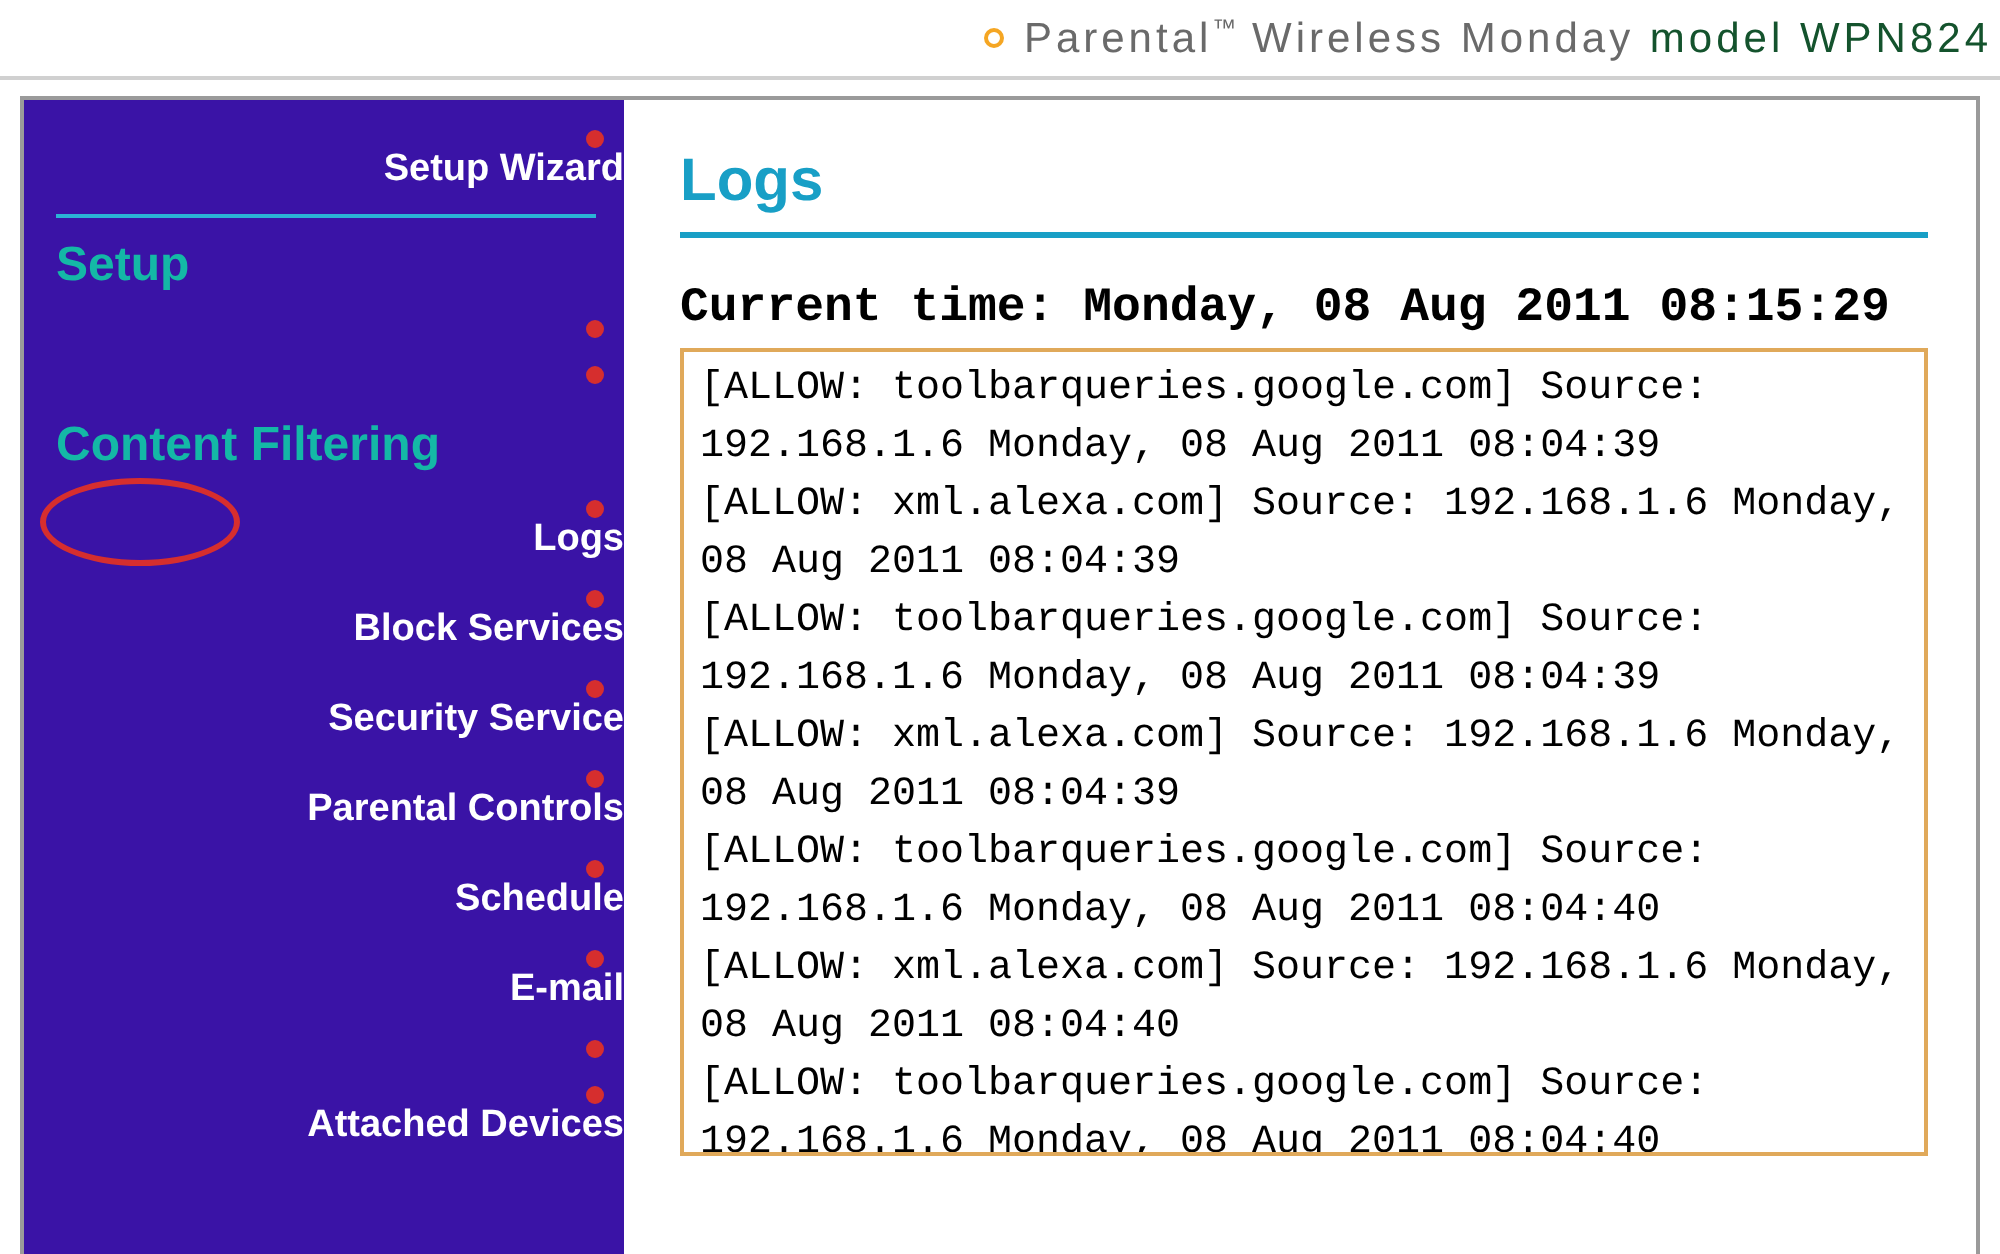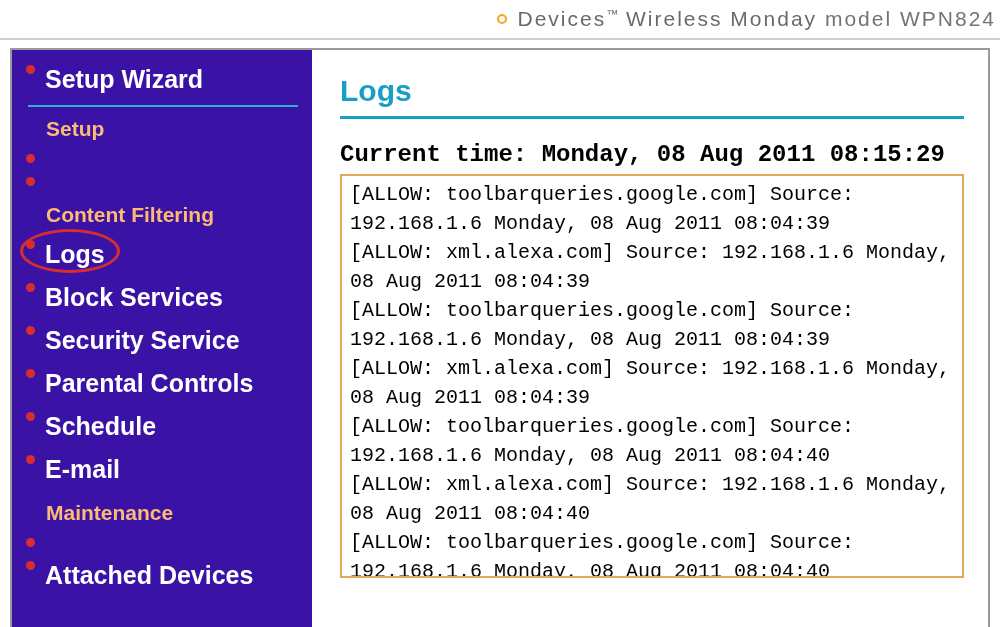--- a/index.html
+++ b/index.html
@@ -28,21 +28,21 @@
   .header .dot {
     width: 10px; height: 10px;
     border: 2px solid #f5a623;
     border-radius: 50%;
     margin-right: 10px;
     display: inline-block;
     flex: 0 0 auto;
   }
   .header .brand { color: #6a6a6a; font-weight: 400; }
   .header .tm { font-size: 12px; vertical-align: super; letter-spacing: 0; }
-  .header .model { color: #737373; }
+  .header .model { color: #14532d; }
 
   .frame {
     position: absolute;
     top: 48px;
     left: 10px;
     right: 10px;
     bottom: 0;
     border: 2px solid #9a9a9a;
     border-bottom: none;
     display: flex;
@@ -65,34 +65,35 @@
   }
   
   .sidebar::-webkit-scrollbar { width: 18px; }
   .sidebar::-webkit-scrollbar-track { background: #e9e9e9; border-left:1px solid #bbb; }
   .sidebar::-webkit-scrollbar-thumb { background: #c0c0c0; border:1px solid #8a8a8a; border-radius:2px; }
   .sidebar::-webkit-scrollbar-button {
     background:#e0e0e0; border:1px solid #9a9a9a; height:18px;
   }
 
   .section-header {
-    color: #fdba74;
-    font-size: 21px;
-    font-weight: 700;
-    margin: 10px 0 6px 20px;
+    color: #14b8a6;
+    font-size: 24px;
+    font-weight: 700;
+    margin: 10px 0 6px 2px;
   }
   .nav-item {
     display: flex;
-    align-items: flex-start;
-    font-size: 25px;
+    align-items: flex-end;
+    font-size: 19px;
     font-weight: 700;
     color: #fff;
     padding: 7px 0;
     cursor: pointer;
     position: relative;
+    flex-direction: column;
   }
   .nav-item .bullet {
     width: 9px; height: 9px;
     background: #d62e2e;
     border-radius: 50%;
     margin-right: 10px;
     flex: 0 0 auto;
   }
   .wizard-underline {
     border-bottom: 2px solid #2bb3d6;
@@ -151,21 +152,21 @@
   .log-box::-webkit-scrollbar-track { background: #efefef; border-left:1px solid #bbb; }
   .log-box::-webkit-scrollbar-thumb { background: #c0c0c0; border:1px solid #8a8a8a; border-radius:2px; }
   .log-box::-webkit-scrollbar-button { background:#e0e0e0; border:1px solid #9a9a9a; height:18px; }
 </style>
 </head>
 <body>
 
 <div class="header">
   <span class="dot"></span>
   <span class="brand">
-    <span>Devices</span><span class="tm">™</span>
+    <span>Parental</span><span class="tm">™</span>
     <span>Wireless Monday</span>
     <span class="model">
       <span>model</span> <span>WPN824</span>
     </span>
   </span>
 </div>
 
 <div class="frame">
 
   <div class="sidebar-wrap">
@@ -201,21 +202,20 @@
           <span>Parental Controls</span>
         </div>
         <div class="nav-item">
           <span class="bullet"></span>
           <span>Schedule</span>
         </div>
         <div class="nav-item">
           <span class="bullet"></span>
           <span>E-mail</span>
         </div>
-        <div class="section-header">Maintenance</div>
         <div class="nav-item">
           <span class="bullet"></span>
         </div>
         <div class="nav-item">
           <span class="bullet"></span>
           <span>Attached Devices</span>
         </div>
       </div>
   </div>
 

